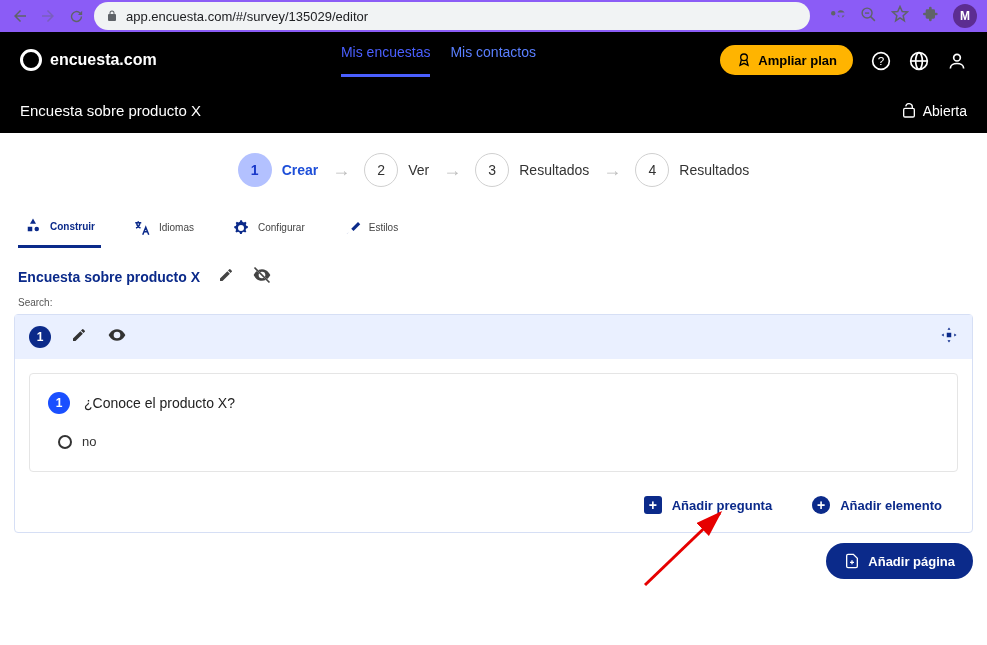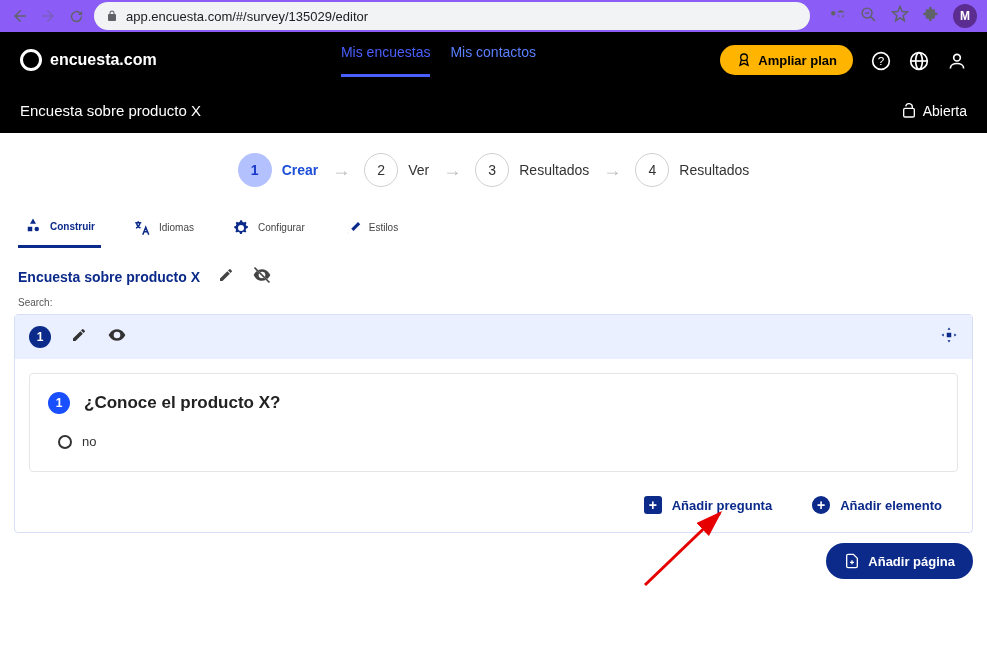--- a/index.html
+++ b/index.html
@@ -42,21 +42,21 @@
 .title-row .ic{color:#444;cursor:pointer}
 .search-lbl{font-size:10px;color:#555;padding:2px 18px}
 .page-block{margin:4px 14px;border:1px solid #d6dff5;border-radius:4px}
 .page-header{background:#eaf0ff;padding:10px 14px;display:flex;align-items:center;gap:14px}
 .badge{width:22px;height:22px;border-radius:50%;background:#0b2a8a;color:#fff;display:flex;align-items:center;justify-content:center;font-size:12px;font-weight:bold}
 .page-title-input{flex:0 0 350px;height:28px;border:1px solid #c5d0ef;border-radius:4px;padding:0 10px;font-size:13px;background:#fff;color:#888}
 .page-header .ic{color:#333;cursor:pointer;margin-left:6px}
 .page-header .drag{margin-left:auto;color:#0b2a8a;cursor:grab}
 .question-card{background:#fff;border:1px solid #e5e5e5;border-radius:4px;margin:14px;padding:18px}
 .q-head{display:flex;align-items:center;gap:14px;margin-bottom:16px}
-.q-text{font-size:17px;font-weight:bold;color:#222}
+.q-text{font-size:14px;font-weight:normal;color:#222}
 .q-opt{display:flex;align-items:center;gap:10px;padding:4px 10px;font-size:13px;color:#333}
 .radio{width:14px;height:14px;border:2px solid #333;border-radius:50%}
 .action-row{display:flex;justify-content:flex-end;gap:40px;padding:10px 30px 18px}
 .act{display:flex;align-items:center;gap:10px;font-size:13px;font-weight:bold;color:#0b2a8a;cursor:pointer}
 .act .plus-sq{width:18px;height:18px;background:#0b2a8a;color:#fff;display:flex;align-items:center;justify-content:center;font-size:14px;border-radius:3px}
 .act .plus-cir{width:18px;height:18px;background:#0b2a8a;color:#fff;display:flex;align-items:center;justify-content:center;font-size:14px;border-radius:50%}
 .add-page-row{display:flex;justify-content:flex-end;padding:6px 14px 20px}
 .btn-add-page{background:#0b2a8a;color:#fff;border-radius:20px;padding:10px 18px;font-size:13px;font-weight:bold;display:flex;align-items:center;gap:8px;cursor:pointer}
 .arrow-annot{position:absolute;left:635px;top:505px;pointer-events:none}
 </style>

